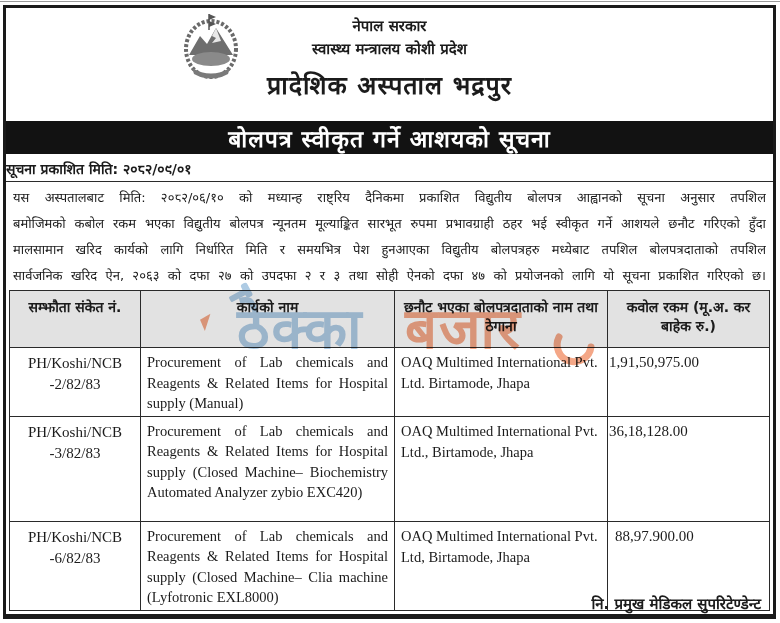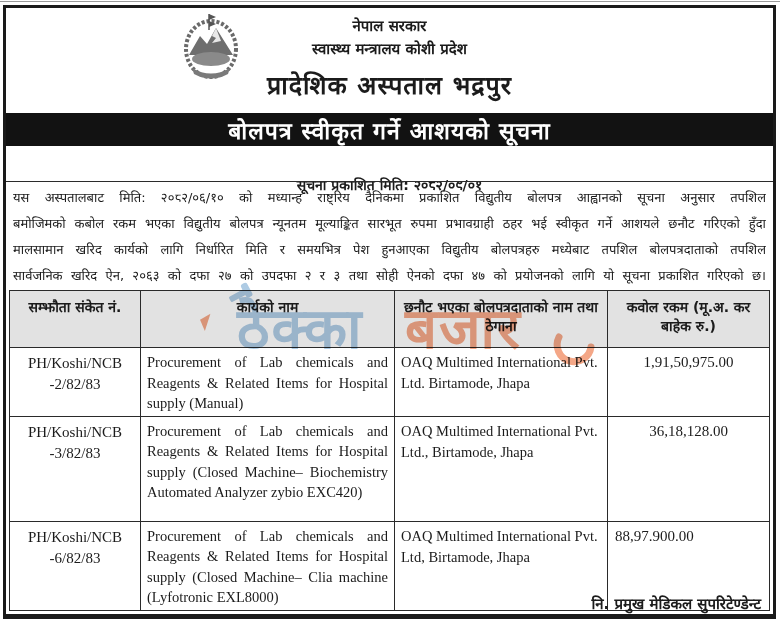--- a/index.html
+++ b/index.html
@@ -11,26 +11,26 @@
 
   
   .emblem{position:absolute;left:177px;top:2px;width:56px;height:72px;}
   .hdr{position:absolute;left:0;right:0;top:0;text-align:center;}
   .hdr-line1{margin-top:7px;font-size:15px;font-weight:600;}
   .hdr-line2{margin-top:3px;font-size:15px;font-weight:600;}
   .hdr-line3{margin-top:9px;font-size:25px;font-weight:bold;letter-spacing:1px;}
   .hdr-line4{margin-top:5px;font-size:14px;font-weight:600;}
 
   
-  .banner{position:absolute;left:0;right:0;top:105px;height:33px;background:#121212;
+  .banner{position:absolute;left:0;right:0;top:113px;height:33px;background:#121212;
           display:flex;align-items:center;justify-content:center;}
   .banner span{color:#ffffff;font-size:23px;font-weight:bold;letter-spacing:1px;}
 
-  .pubdate{position:absolute;left:0;right:0;top:151px;text-align:center;
-           font-size:14px;font-weight:600;margin-top:16px;}
+  .pubdate{position:absolute;left:0;right:0;top:151px;
+           font-size:14px;font-weight:600;}
   .rule{position:absolute;left:0;right:0;top:173px;height:0;border-top:1.5px solid #2b2b2b;}
 
   
   .bodytext{position:absolute;left:7px;right:7px;top:177px;}
   .bodyline{height:26px;line-height:26px;overflow:hidden;font-size:13px;font-weight:500;
             text-align:justify;text-align-last:justify;white-space:normal;}
 
   
   table.tender{position:absolute;left:3px;right:3px;top:282px;width:calc(100% - 6px);
                border-collapse:collapse;table-layout:fixed;}
@@ -40,21 +40,21 @@
   table.tender tr.hrow{height:45px;}
   table.tender tr.r1{height:65px;}
   table.tender tr.r2{height:105px;}
   table.tender tr.r3{height:85px;}
   td.c-code{text-align:center;font-family:"Liberation Serif",serif;font-size:15px;
             line-height:21px;padding-top:5px;}
   td.c-work{font-family:"Liberation Serif",serif;font-size:14.5px;line-height:20.5px;
             padding:4px 6px 2px;text-align:justify;}
   td.c-bidder{font-family:"Liberation Serif",serif;font-size:14.5px;line-height:21px;
             padding:4px 6px 2px;text-align:left;}
-  td.c-amt{font-family:"Liberation Serif",serif;font-size:15px;padding-top:6px;text-align:center;}
+  td.c-amt{font-family:"Liberation Serif",serif;font-size:15px;padding-top:6px;text-align:left;}
   td.c-amt.left{text-align:left;padding-left:7px;margin-top:28px;}
 
   .signature{position:absolute;right:12px;top:585px;font-size:15px;font-weight:bold;}
 
   
   .watermark{position:absolute;inset:0;pointer-events:none;mix-blend-mode:multiply;z-index:6;}
   .wm-word{position:absolute;font-weight:bold;font-size:56px;line-height:60px;
            font-family:"DejaVu Sans",sans-serif;letter-spacing:2px;}
   .wm-blue{left:237px;top:299px;color:#aecbe4;}
   .wm-orange{left:405px;top:299px;color:#f4a787;}

